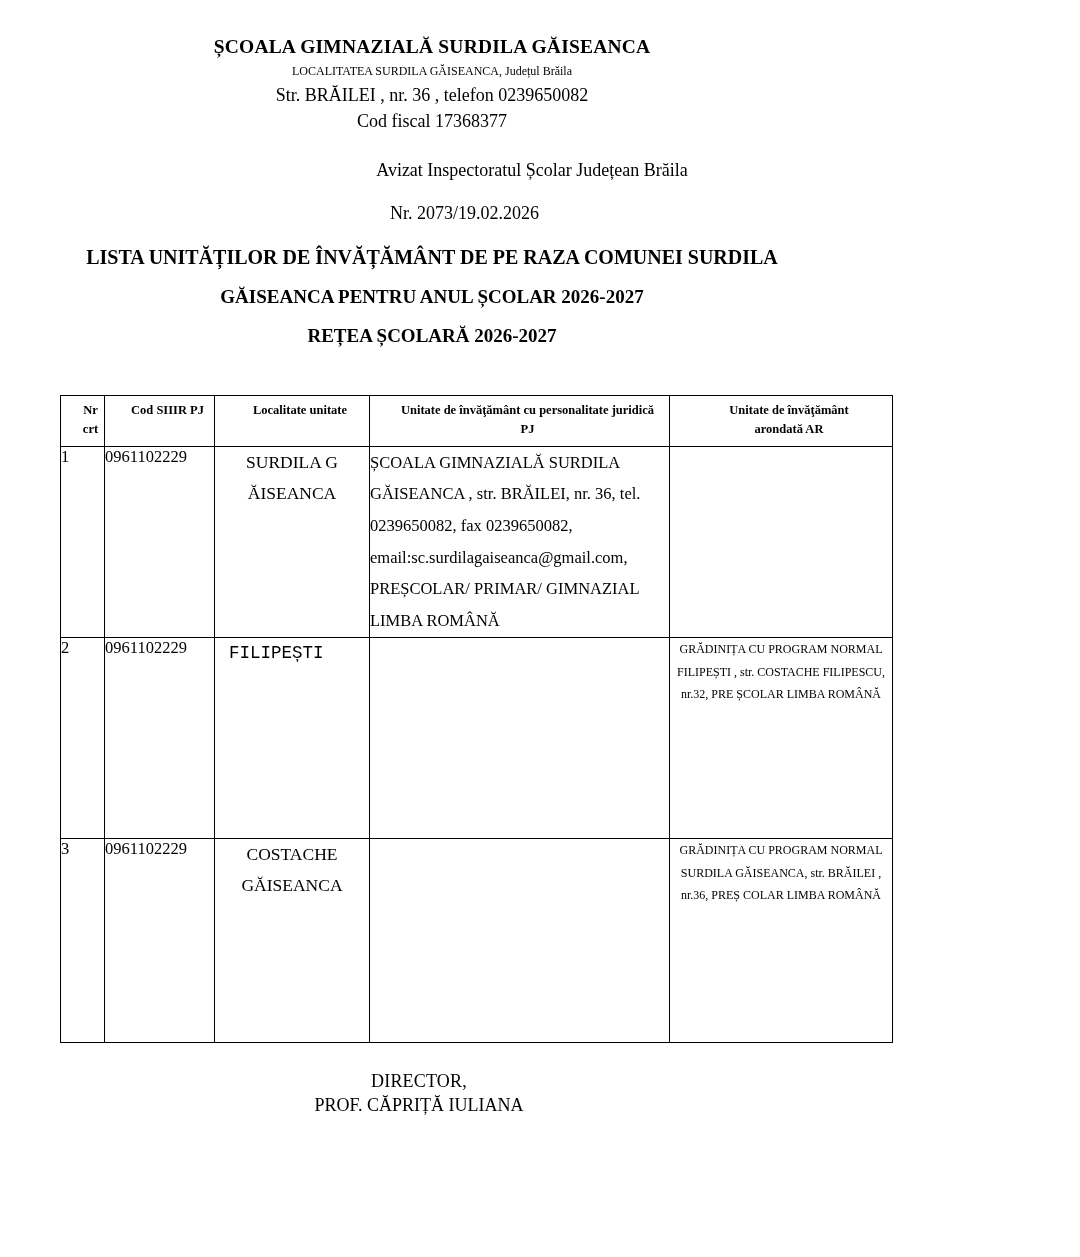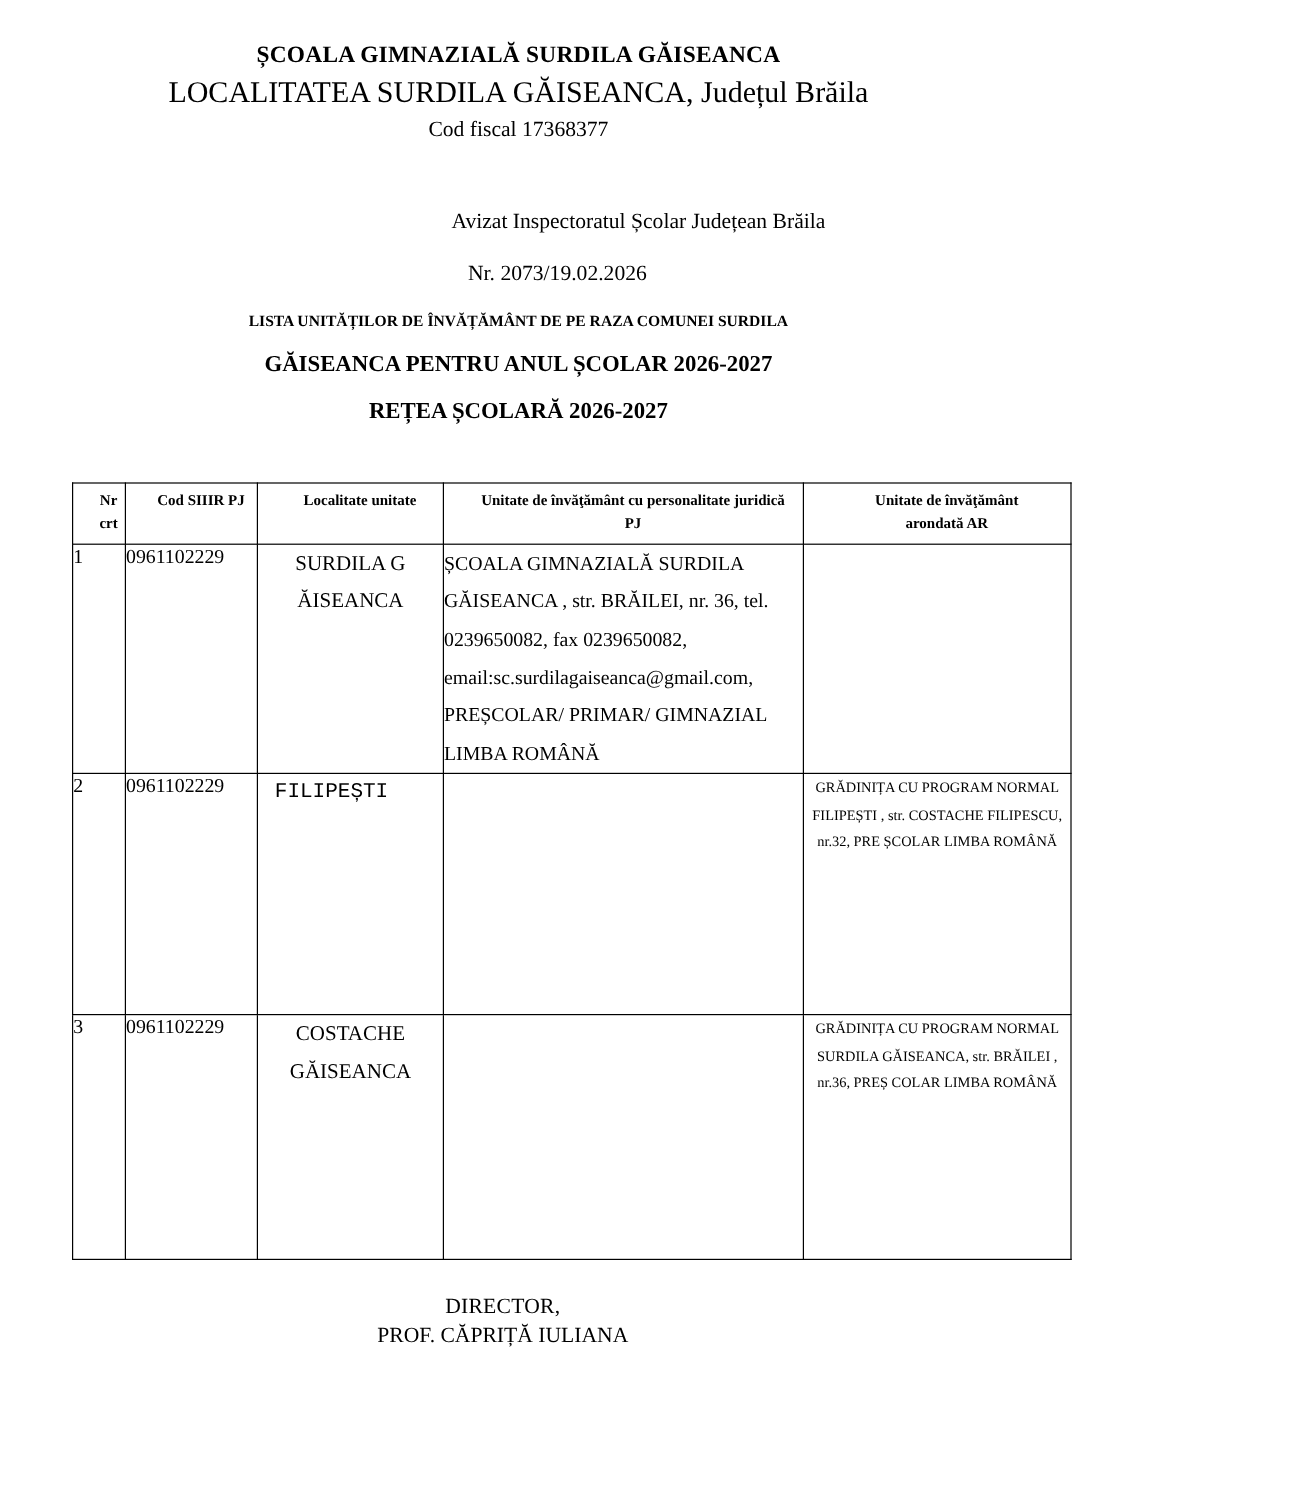--- a/index.html
+++ b/index.html
@@ -26,53 +26,53 @@
   .letterhead {
     text-align: center;
     margin-top: 6px;
   }
   .lh-line1 {
     font-size: 19.5px;
     font-weight: bold;
     letter-spacing: 0.2px;
   }
   .lh-line2 {
-    font-size: 25px;
+    font-size: 12px;
     margin-top: 6px;
   }
   .lh-line3 {
     font-size: 18px;
     margin-top: 6px;
   }
   .lh-line4 {
     font-size: 18px;
     margin-top: 5px;
   }
 
   
   .avizat {
-    margin-top: 56px;
+    margin-top: 28px;
     text-align: center;
     font-size: 18px;
     padding-left: 200px;
   }
   .nr-aviz {
     margin-top: 22px;
     text-align: left;
     font-size: 18px;
     padding-left: 330px;
   }
 
   
   .title-block {
     margin-top: 22px;
     text-align: center;
     font-weight: bold;
   }
-  .title-l1 { font-size: 13px; }
+  .title-l1 { font-size: 20px; }
   .title-l2 { font-size: 19px; margin-top: 17px; }
   .title-l3 { font-size: 19px; margin-top: 17px; }
 
   
   table.net {
     margin: 48px auto 0 auto;
     border-collapse: collapse;
     width: 832px;
     table-layout: fixed;
   }
@@ -143,20 +143,21 @@
   .sig-name { }
 </style>
 </head>
 <body>
 
 <div class="page">
 
   <div class="letterhead">
     <div class="lh-line1">ȘCOALA GIMNAZIALĂ SURDILA GĂISEANCA</div>
     <div class="lh-line2">LOCALITATEA  SURDILA  GĂISEANCA, Județul Brăila</div>
+    <div class="lh-line3">Str. BRĂILEI  , nr. 36 , telefon 0239650082</div>
     <div class="lh-line4">Cod fiscal 17368377</div>
   </div>
 
   <div class="avizat">Avizat Inspectoratul Școlar Județean Brăila</div>
   <div class="nr-aviz">Nr. 2073/19.02.2026</div>
 
   <div class="title-block">
     <div class="title-l1">LISTA UNITĂȚILOR DE ÎNVĂȚĂMÂNT DE PE RAZA COMUNEI SURDILA</div>
     <div class="title-l2">GĂISEANCA  PENTRU ANUL ȘCOLAR 2026-2027</div>
     <div class="title-l3">REȚEA ȘCOLARĂ 2026-2027</div>

